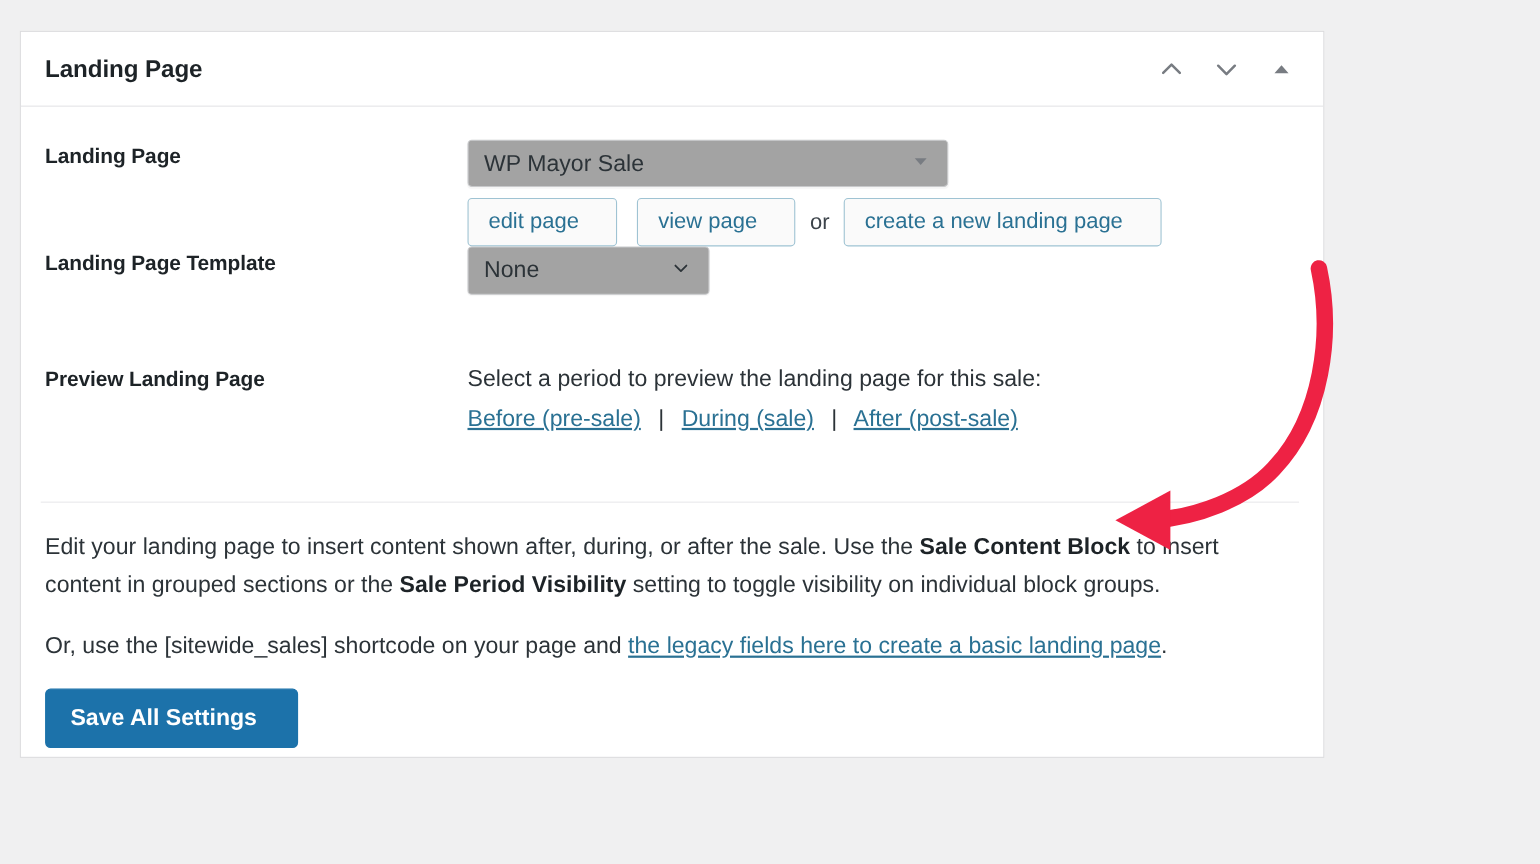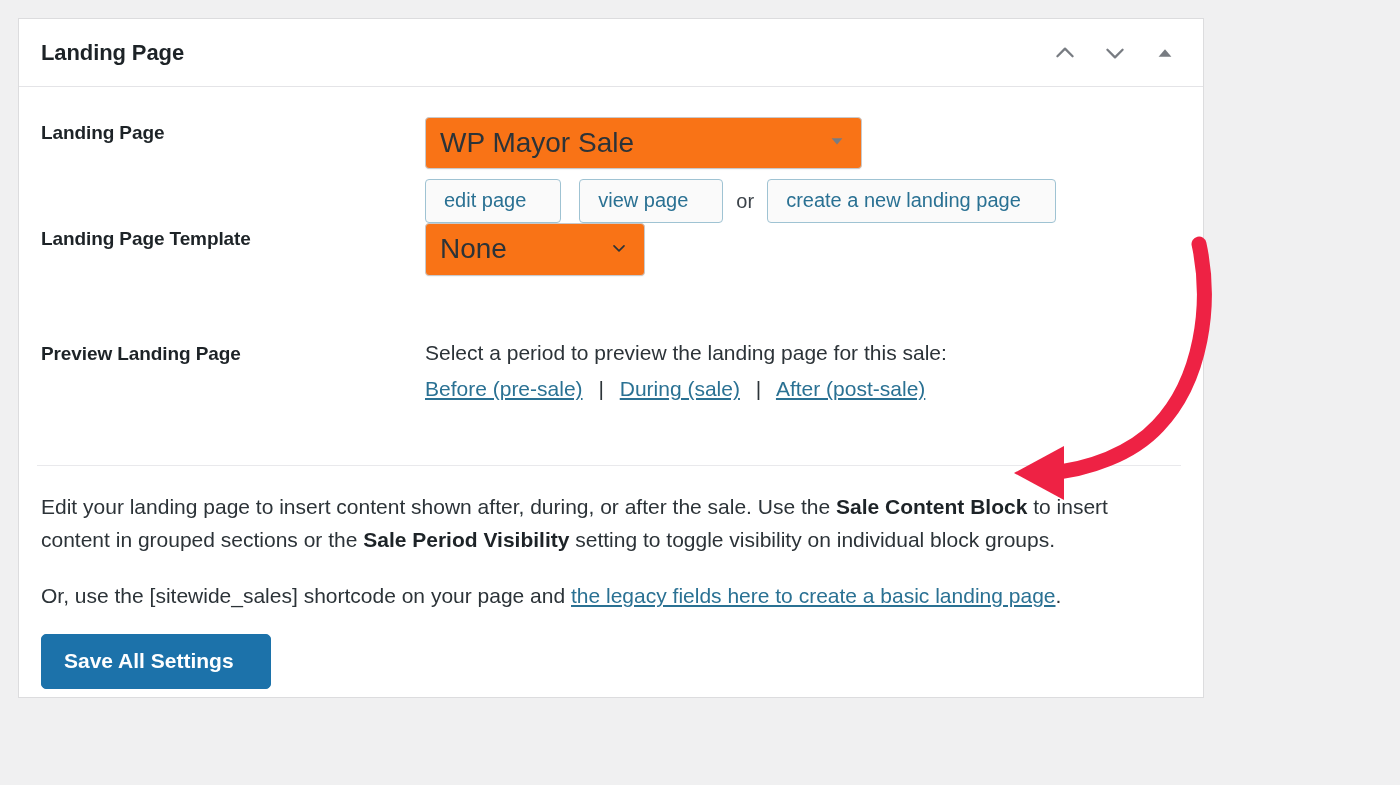--- a/index.html
+++ b/index.html
@@ -18,21 +18,21 @@
   .page {
     position: relative;
     width: 1400px;
     height: 785px;
   }
 
   
   .metabox {
     position: absolute;
     left: 18px;
-    top: 18px;
+    top: 28px;
     width: 1186px;
     background: #ffffff;
     border: 1px solid #dcdcde;
     box-sizing: border-box;
   }
 
   .metabox-header {
     position: relative;
     height: 68px;
     border-bottom: 1px solid #e4e4e7;
@@ -97,23 +97,23 @@
   
   .select-wrap {
     position: relative;
     display: inline-block;
   }
   .wp-select {
     appearance: none;
     -webkit-appearance: none;
     -moz-appearance: none;
     font-family: "Liberation Sans", sans-serif;
-    font-size: 28px;
-    color: #2c3338;
-    background: #f97316;
+    font-size: 21px;
+    color: #2c3338;
+    background: #a3a3a3;
     border: 1px solid #c8c9cb;
     border-radius: 4px;
     box-shadow: 0 1px 1px rgba(0,0,0,0.04);
     padding: 7px 52px 7px 14px;
     line-height: 1.3;
     cursor: pointer;
     outline: none;
   }
   .select-lp { width: 437px; }
   .select-tpl { width: 220px; }

